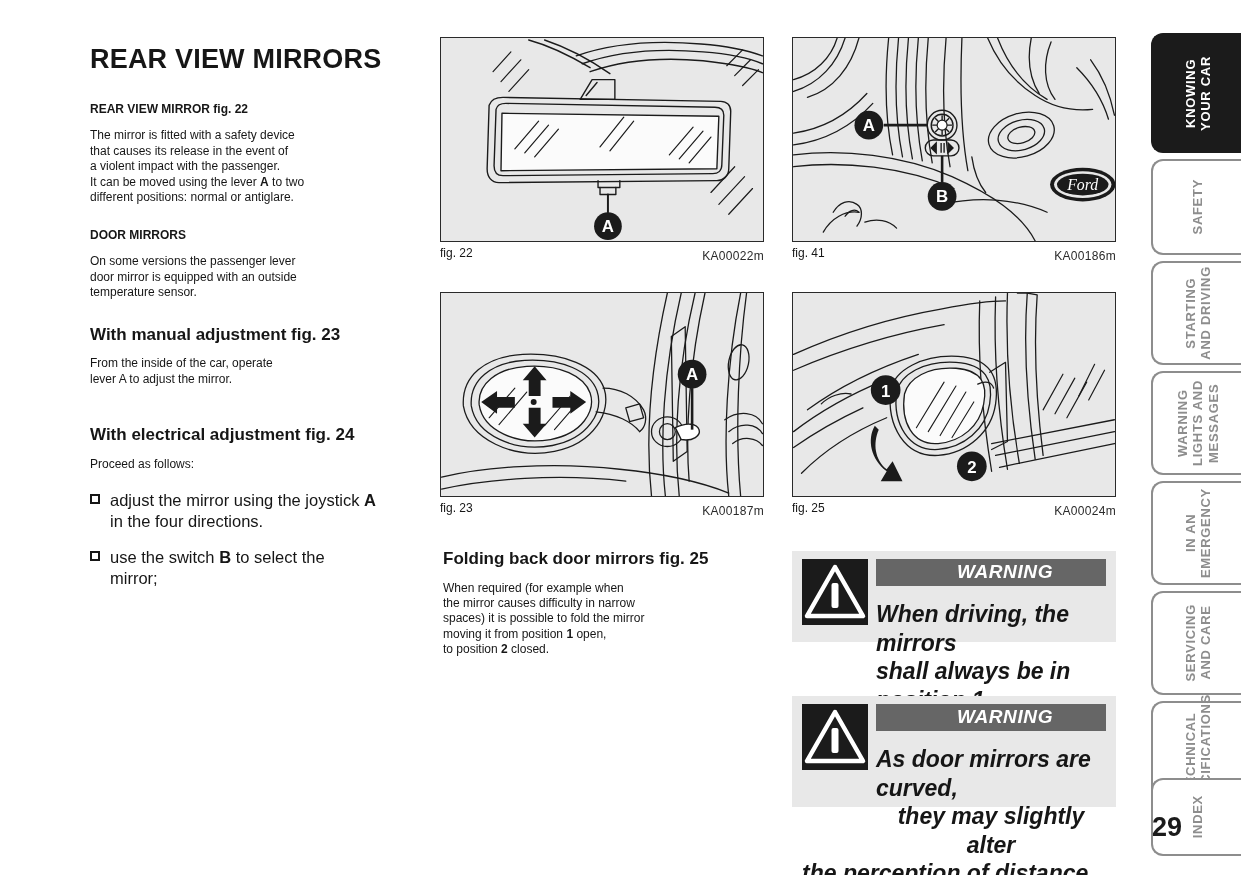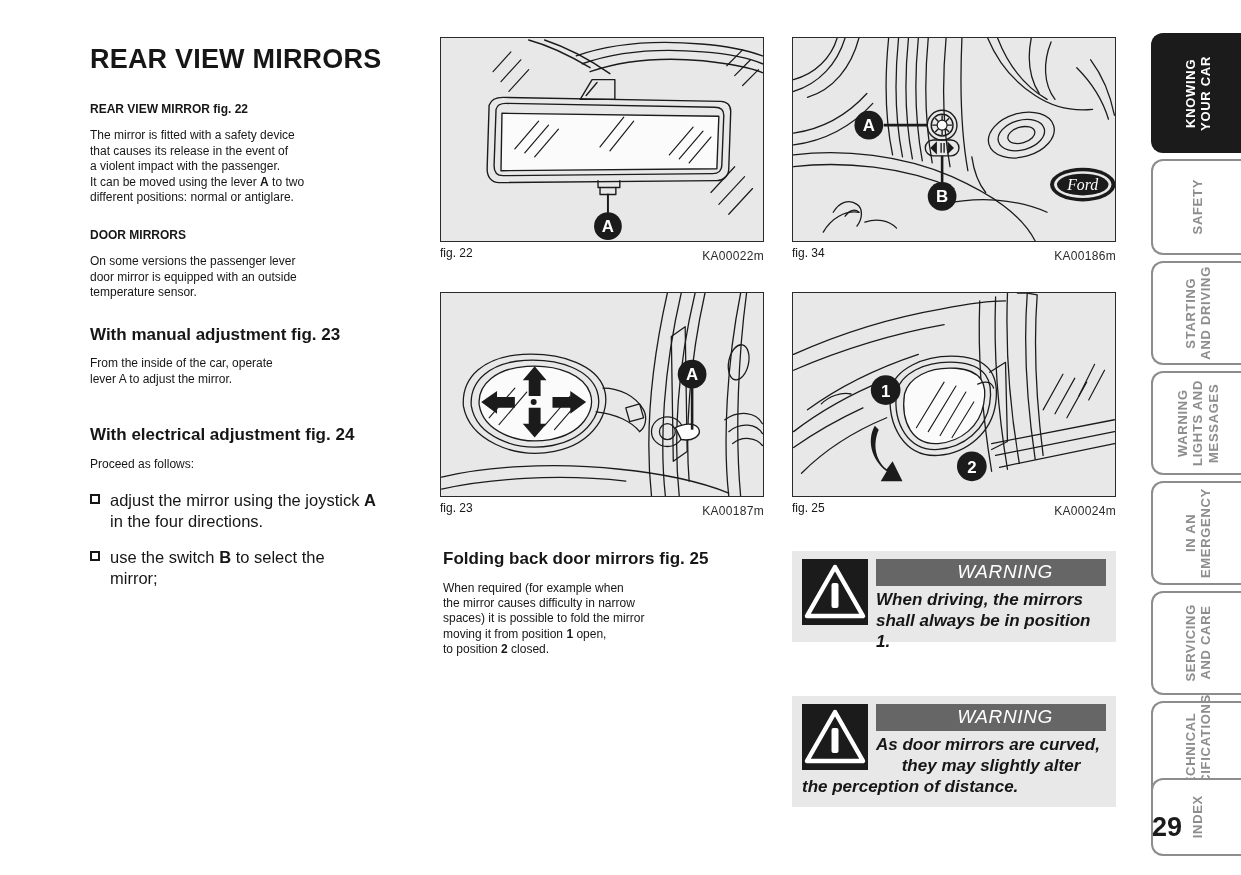--- a/index.html
+++ b/index.html
@@ -123,35 +123,35 @@
     width: 66px; height: 66px;
     background: #1b1b1b;
     margin-right: 8px;
   }
   .warn-icon svg { display:block; width: 100%; height: 100%; }
   .warn-head {
     margin-left: 74px;
     background: #666666;
     color: #ffffff;
     font-size: 19px;
-    font-weight: normal;
+    font-weight: bold;
     font-style: italic;
     text-align: center;
     letter-spacing: 0.6px;
     line-height: 1.38;
     height: 27px;
     padding-left: 28px;
   }
   .warn-body {
-    font-size: 17px;
+    font-size: 23px;
     font-style: italic;
     font-weight: bold;
     line-height: 1.24;
     margin-left: 74px;
-    margin-top: 3px;
+    margin-top: 14px;
   }
   .warn-body .l3 {
     margin-left: -74px;
   }
   .warn-body .c2 { text-align: center; }
 
   
   .tabstrip {
     position: absolute;
     right: 0; top: 33px;
@@ -373,21 +373,21 @@
         <path d="M150 119 L150 146"></path>
       </g>
 
       <circle cx="76" cy="88" r="14.5" fill="#1b1b1b"></circle>
       <text x="76" y="94" font-family="Liberation Sans, sans-serif" font-size="17" font-weight="bold" fill="#ffffff" text-anchor="middle">A</text>
       <circle cx="150" cy="160" r="14.5" fill="#1b1b1b"></circle>
       <text x="150" y="166" font-family="Liberation Sans, sans-serif" font-size="17" font-weight="bold" fill="#ffffff" text-anchor="middle">B</text>
     </svg>
   </div>
   <div class="cap">
-    <span class="lbl">fig. 34</span>
+    <span class="lbl">fig. 41</span>
     <span class="code">KA00186m</span>
   </div>
 </div>
 
 <div class="fig" id="fig23">
   <div class="frame">
     <svg viewBox="0 0 324 205" xmlns="http://www.w3.org/2000/svg">
       <g fill="none" stroke="#1b1b1b" stroke-width="1.3" stroke-linecap="round" stroke-linejoin="round">
 
         <path d="M212 205 C206 150 210 80 228 0"></path>

